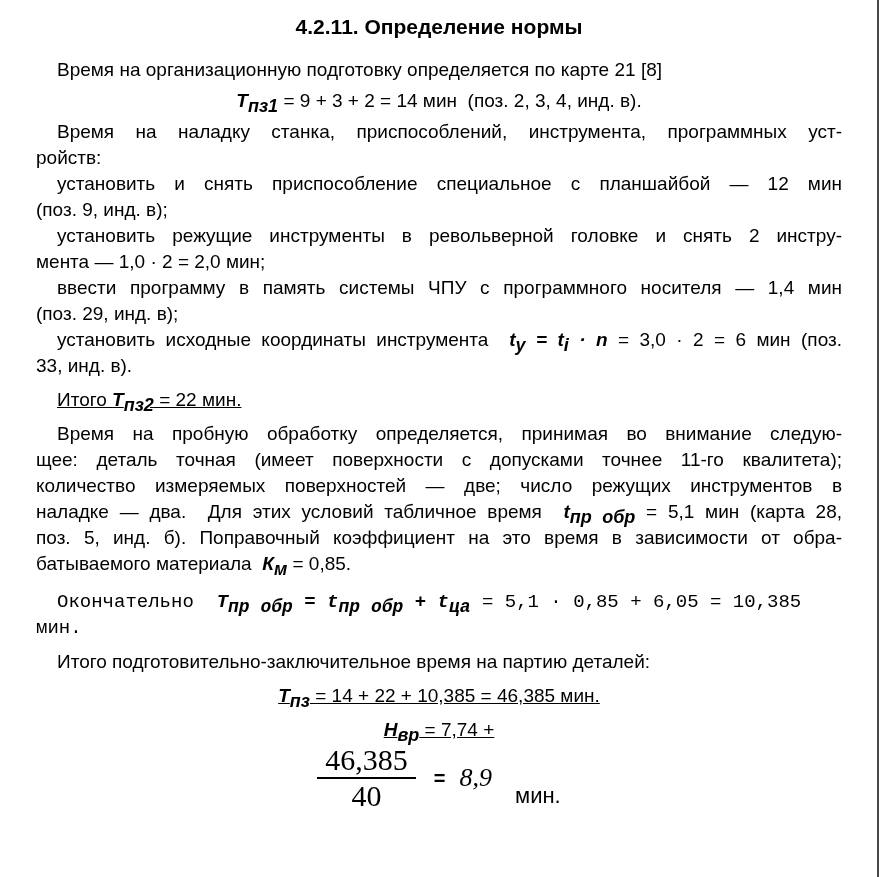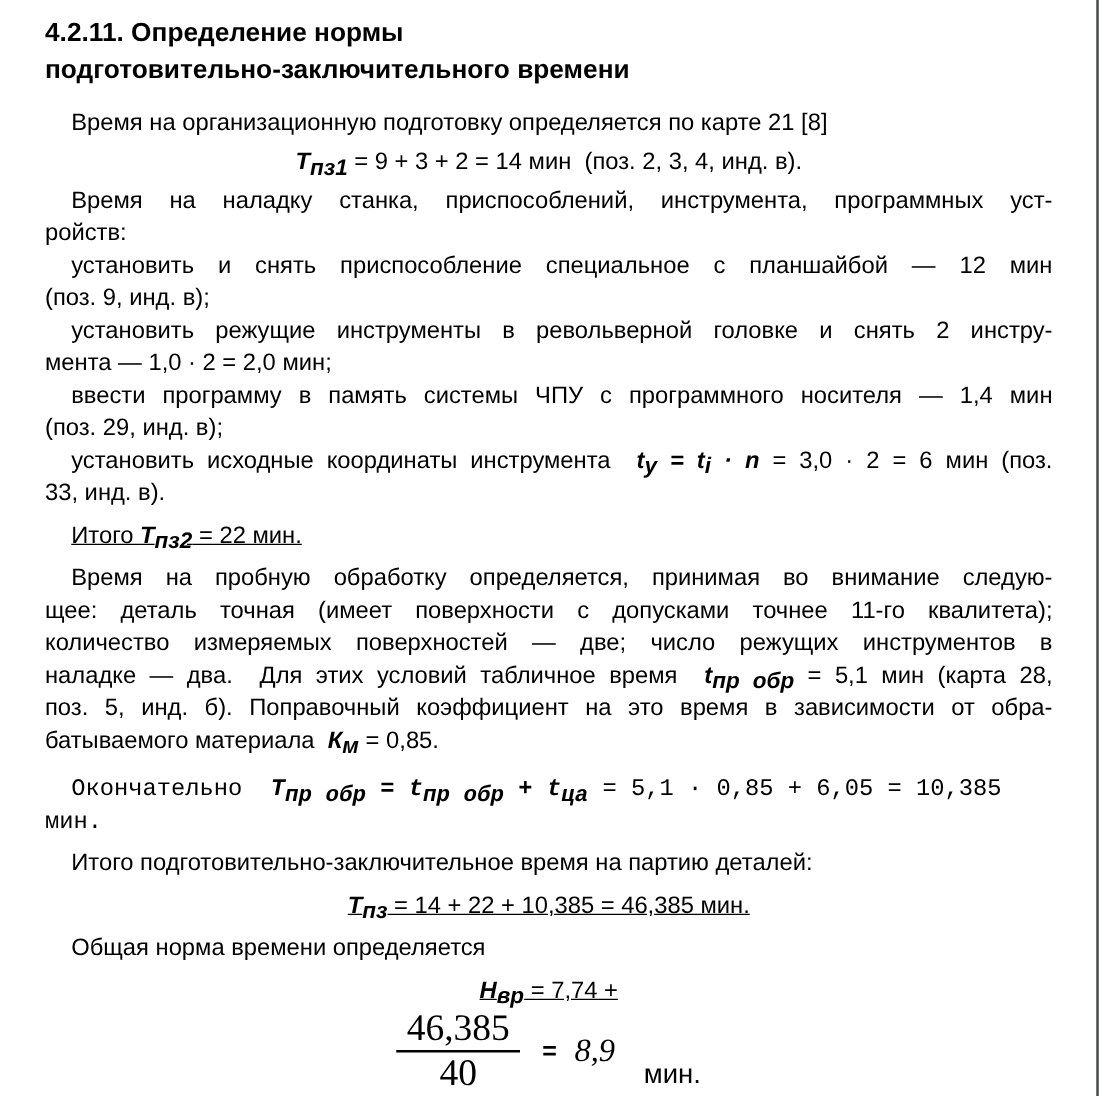--- a/index.html
+++ b/index.html
@@ -6,21 +6,21 @@
   html, body { background:#ffffff; }
   body {
     width:884px; height:877px; position:relative; overflow:hidden;
     font-family:"Liberation Sans", sans-serif; color:#000;
   }
   .edge {
     position:absolute; top:0; right:5px; width:2px; height:100%;
     background:#45494e;
   }
   .page { padding:12px 42px 0 36px; }
-  .title { font-weight:bold; font-size:21px; line-height:29px; margin-bottom:16px; }
+  .title { text-align:center; font-weight:bold; font-size:21px; line-height:29px; margin-bottom:16px; }
   .line { font-size:19px; line-height:26px; }
   .j { text-align:justify; text-align-last:justify; }
   .ind { text-indent:21px; }
   .center { text-align:center; }
   .bi { font-weight:bold; font-style:italic; }
   sub { font-size:18px; line-height:0; font-style:italic; }
   sub.bi { font-weight:bold; }
   .mt5 { margin-top:5px; } .mb5 { margin-bottom:5px; }
   .mt8 { margin-top:8px;text-decoration:underline; } .mb8 { margin-bottom:8px; }
   .mt12 { margin-top:12px;font-family:Liberation Mono, monospace; }
@@ -34,21 +34,20 @@
 </style>
 </head>
 <body>
 
 <div class="edge"></div>
 
 <div class="page">
 
   <div class="title">
     <div>4.2.11. Определение нормы</div>
-    <div>подготовительно-заключительного времени</div>
   </div>
 
   <div class="line ind">Время на организационную подготовку определяется по карте 21 [8]</div>
 
   <div class="line center mt5 mb5"><span class="bi">Т</span><sub class="bi">пз1</sub><span> = 9 + 3 + 2 = 14 мин&nbsp; (поз. 2, 3, 4, инд. в).</span></div>
 
   <div class="line j ind">Время на наладку станка, приспособлений, инструмента, программных уст-</div>
   <div class="line">ройств:</div>
 
   <div class="line j ind">установить и снять приспособление специальное с планшайбой — 12 мин</div>
@@ -72,21 +71,20 @@
   <div class="line j"><span>наладке — два.&nbsp; Для этих условий табличное время&nbsp; </span><span class="bi">t</span><sub class="bi">пр обр</sub><span> = 5,1 мин (карта 28,</span></div>
   <div class="line j">поз. 5, инд. б). Поправочный коэффициент на это время в зависимости от обра-</div>
   <div class="line"><span>батываемого материала&nbsp; </span><span class="bi">К</span><sub class="bi">м</sub><span> = 0,85.</span></div>
 
   <div class="line ind mt12 mb8"><span>Окончательно&nbsp; </span><span class="bi">Т</span><sub class="bi">пр обр</sub><span class="bi"> = </span><span class="bi">t</span><sub class="bi">пр обр</sub><span class="bi"> + </span><span class="bi">t</span><sub class="bi">ца</sub><span> = 5,1 · 0,85 + 6,05 = 10,385 мин.</span></div>
 
   <div class="line ind">Итого подготовительно-заключительное время на партию деталей:</div>
 
   <div class="line center mt8 mb8"><span class="bi">Т</span><sub class="bi">пз</sub><span> = 14 + 22 + 10,385 = 46,385 мин.</span></div>
 
-  <div class="line ind">Общая норма времени определяется</div>
 
   <div class="line center mt8"><span class="bi">Н</span><sub class="bi">вр</sub><span> = 7,74 +</span></div>
 
   <div class="frow">
     <div class="frac">
       <div class="num">46,385</div>
       <div class="den">40</div>
     </div>
     <span class="feq">=</span>
     <span class="fres">8,9</span>

